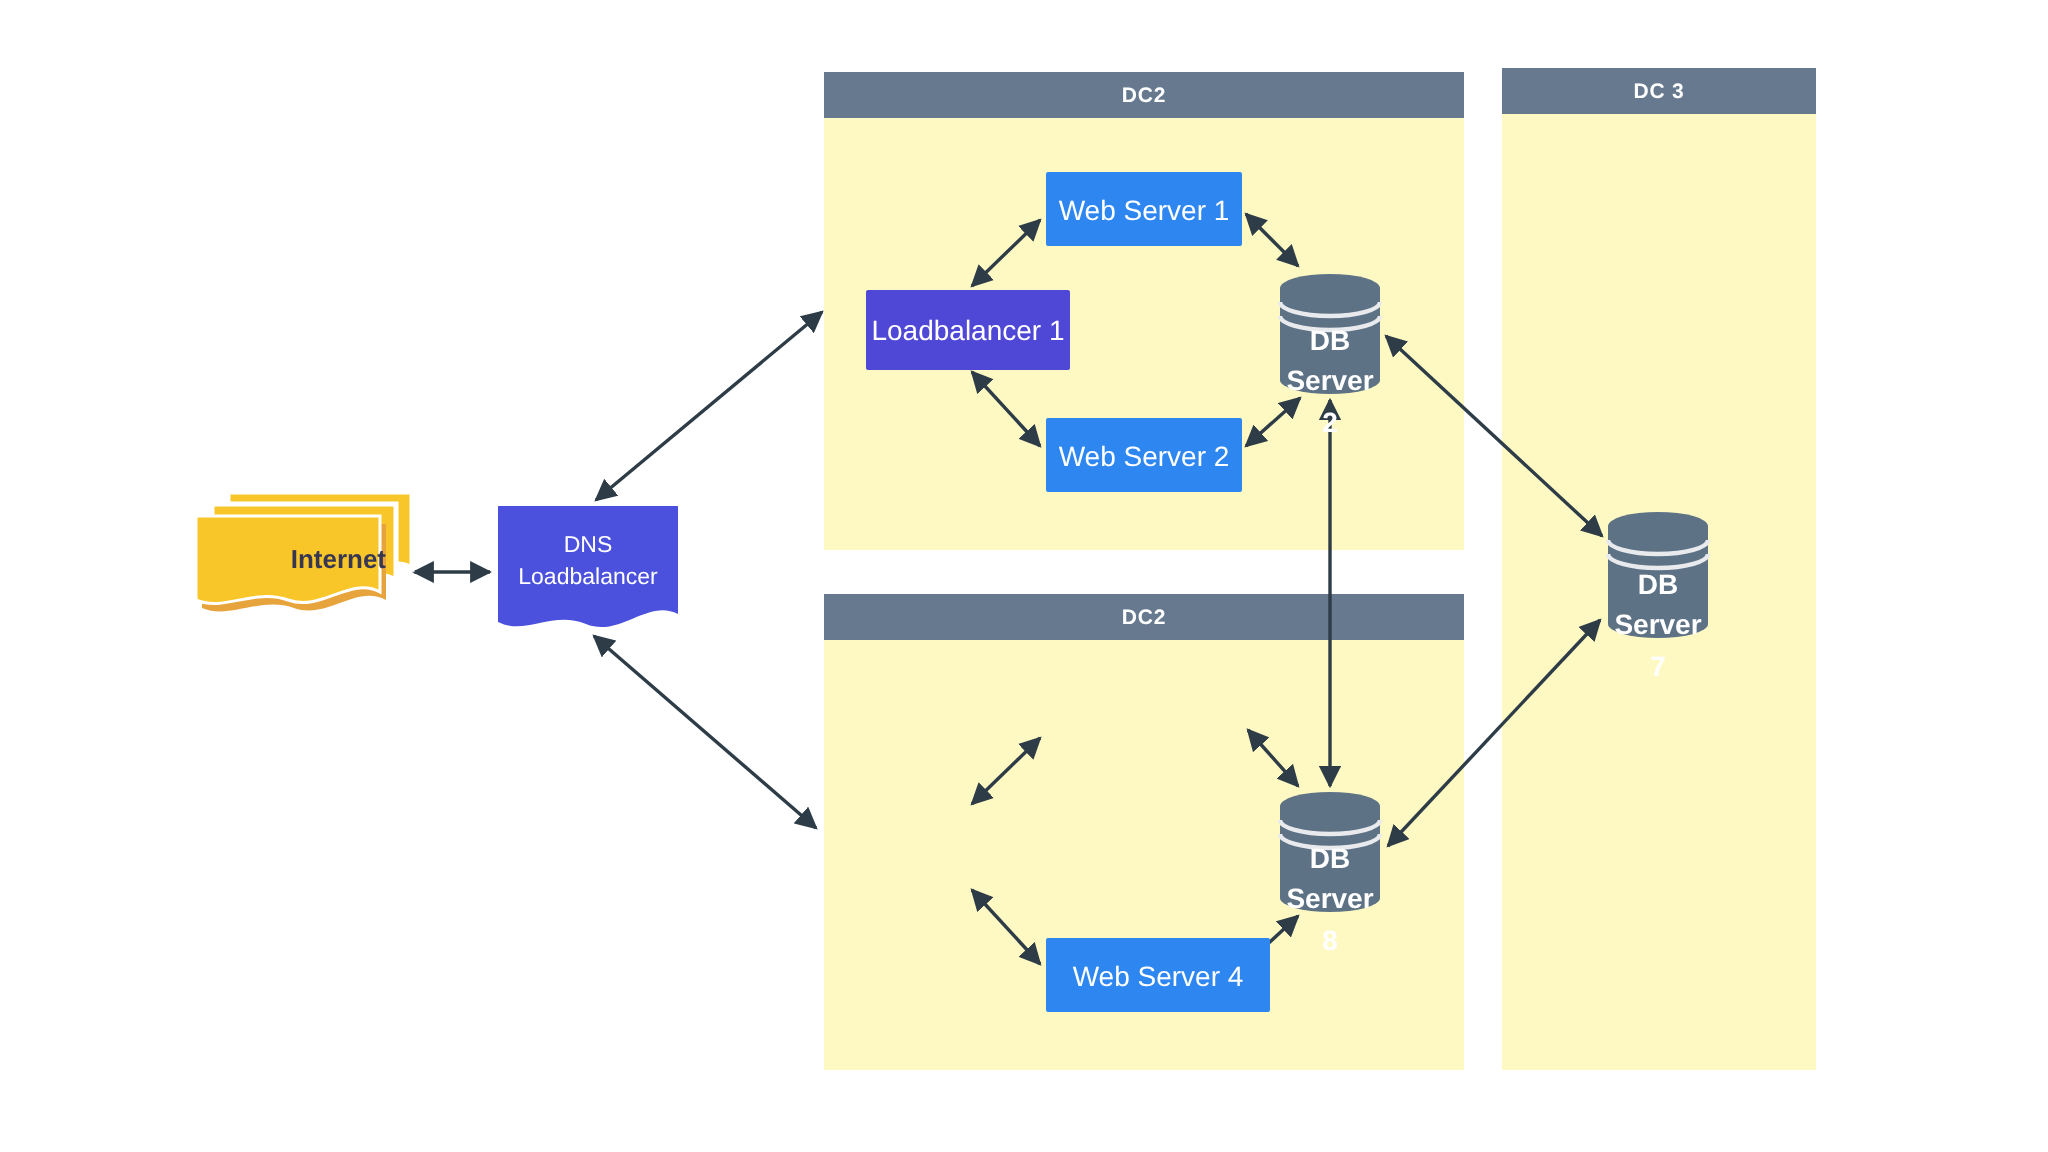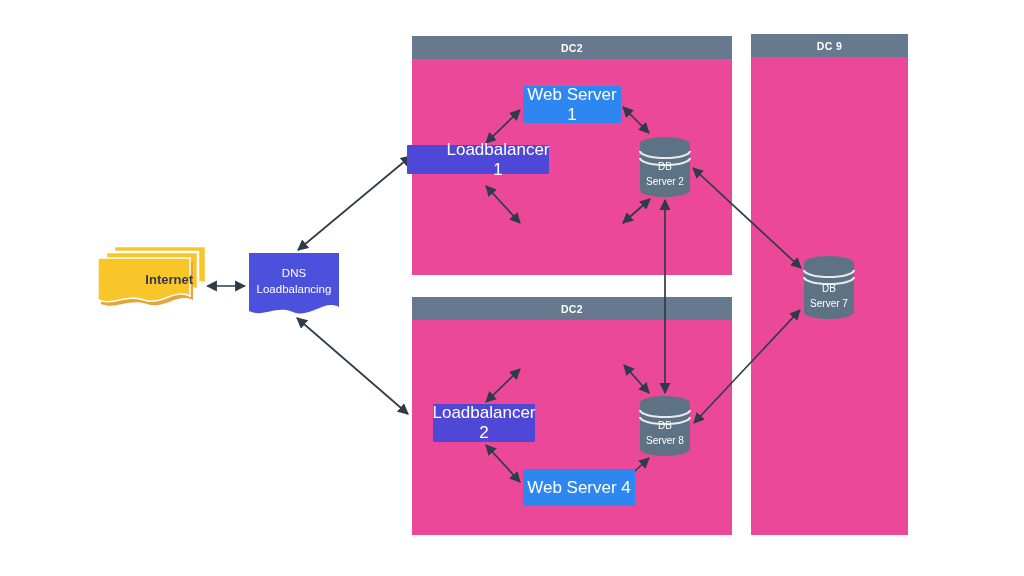--- a/index.html
+++ b/index.html
@@ -1,54 +1,54 @@
 <!DOCTYPE html>
 <html><head>
 <meta charset="utf-8">
 <style>
   html,body{margin:0;padding:0;background:#fff;}
   .canvas{
     position:relative;width:1024px;height:576px;background:#ffffff;overflow:hidden;
     font-family:"Liberation Sans","DejaVu Sans",sans-serif;
   }
   
-  .container{position:absolute;background:#ec4899;z-index:1;}
+  .container{position:absolute;background:#fef9c3;z-index:1;}
   .container-header{
     position:absolute;left:0;top:0;right:0;height:23px;background:#66798e;
     display:flex;align-items:center;justify-content:center;
     color:#ffffff;font-size:10.5px;font-weight:bold;letter-spacing:.4px;
   }
   #dc2-top{left:412px;top:36px;width:320px;height:239px;}
   #dc2-bottom{left:412px;top:297px;width:320px;height:238px;}
   #dc3{left:751px;top:34px;width:157px;height:501px;}
   
   .edges{position:absolute;left:0;top:0;z-index:2;}
   .edge{stroke:#2d3c46;stroke-width:1.7;}
   
   .box{
     position:absolute;z-index:3;display:flex;align-items:center;justify-content:center;
-    color:#ffffff;font-size:17px;font-weight:500;border-radius:1px;text-align:center;
+    color:#ffffff;font-size:14px;font-weight:500;border-radius:1px;text-align:center;
   }
   .blue{background:#2e86f0;}
   .indigo{background:#4f47d6;}
   #ws1{left:523px;top:86px;width:98px;height:37px;}
   #ws2{left:523px;top:209px;width:98px;height:37px;}
   #ws3{left:523px;top:346px;width:98px;height:37px;}
   #ws4{left:523px;top:469px;width:112px;height:37px;}
-  #lb1{left:407px;top:145px;width:102px;height:29px;padding-left:40px;}
+  #lb1{left:433px;top:145px;width:102px;height:40px;}
   #lb2{left:433px;top:404px;width:102px;height:38px;}
   
   .cyl{position:absolute;z-index:3;}
   #db1{left:639px;top:136px;width:52px;height:62px;}
   #db2{left:639px;top:395px;width:52px;height:62px;}
   #db3{left:803px;top:255px;width:52px;height:65px;}
   .cyl svg{position:absolute;left:0;top:0;}
   .cyl-label{
     position:absolute;left:0;right:0;top:24px;z-index:4;text-align:center;
-    color:#ffffff;font-size:10px;line-height:1.45;font-weight:400;
+    color:#ffffff;font-size:14px;line-height:1.45;font-weight:700;
   }
   #db3 .cyl-label{top:27px;}
   
   .shape{position:absolute;z-index:3;}
   #internet{left:98px;top:246px;width:112px;height:68px;}
   #internet-label{
     position:absolute;left:103px;top:272px;width:90px;z-index:4;text-align:right;
     font-size:13px;font-weight:bold;color:#373752;
   }
   #dns{left:249px;top:253px;width:90px;height:68px;}
@@ -68,21 +68,21 @@
       <span>DC2</span>
     </div>
   </div>
   <div class="container" id="dc2-bottom">
     <div class="container-header">
       <span>DC2</span>
     </div>
   </div>
   <div class="container" id="dc3">
     <div class="container-header">
-      <span>DC 9</span>
+      <span>DC 3</span>
     </div>
   </div>
 
   <svg class="edges" width="1024" height="576">
     <defs>
       <marker id="ah" viewBox="0 0 10 10" refX="9" refY="5" markerWidth="6.5" markerHeight="6.5" orient="auto-start-reverse">
         <path d="M0,0 L10,5 L0,10 Z" fill="#2d3c46"></path>
       </marker>
     </defs>
   <line x1="207" y1="286" x2="245" y2="286" class="edge" marker-start="url(#ah)" marker-end="url(#ah)"></line>
@@ -113,35 +113,35 @@
   </div>
   <div id="internet-label">Internet</div>
 
   <div class="shape" id="dns">
     <svg width="90" height="68" viewBox="0 0 90 68">
       <path d="M0,0 H90 V54 C75,46 61,66 44,59 C27,52 14,65 0,58 Z" fill="#4b51dc"></path>
     </svg>
   </div>
   <div id="dns-label">
     <span>DNS</span>
-    <span>Loadbalancing</span>
+    <span>Loadbalancer</span>
   </div>
 
   <div class="box blue" id="ws1">
     <span>Web Server 1</span>
+  </div>
+  <div class="box blue" id="ws2">
+    <span>Web Server 2</span>
   </div>
   <div class="box blue" id="ws4">
     <span>Web Server 4</span>
   </div>
 
   <div class="box indigo" id="lb1">
     <span>Loadbalancer 1</span>
-  </div>
-  <div class="box indigo" id="lb2">
-    <span>Loadbalancer 2</span>
   </div>
 
   <div class="cyl" id="db1">
     <svg width="52" height="62" viewBox="0 0 52 62">
       <path d="M1,8 A25,7 0 0 1 51,8 L51,54 A25,7 0 0 1 1,54 Z" fill="#5e7286"></path>
       <path d="M1,15 A25,7 0 0 0 51,15" fill="none" stroke="#e8eaee" stroke-width="2.2"></path>
       <path d="M1,22 A25,7 0 0 0 51,22" fill="none" stroke="#e8eaee" stroke-width="2.2"></path>
     </svg>
     <div class="cyl-label">
       <span>DB</span><br>

